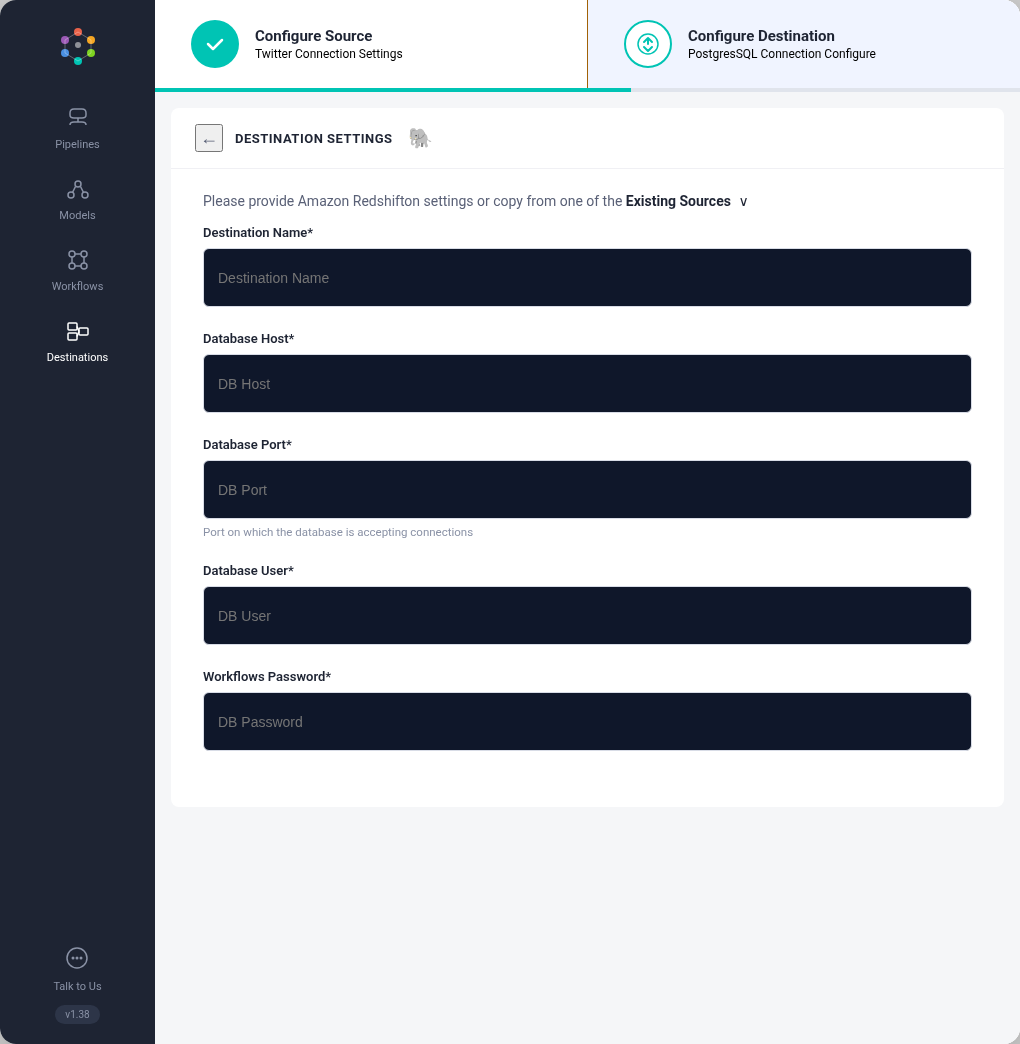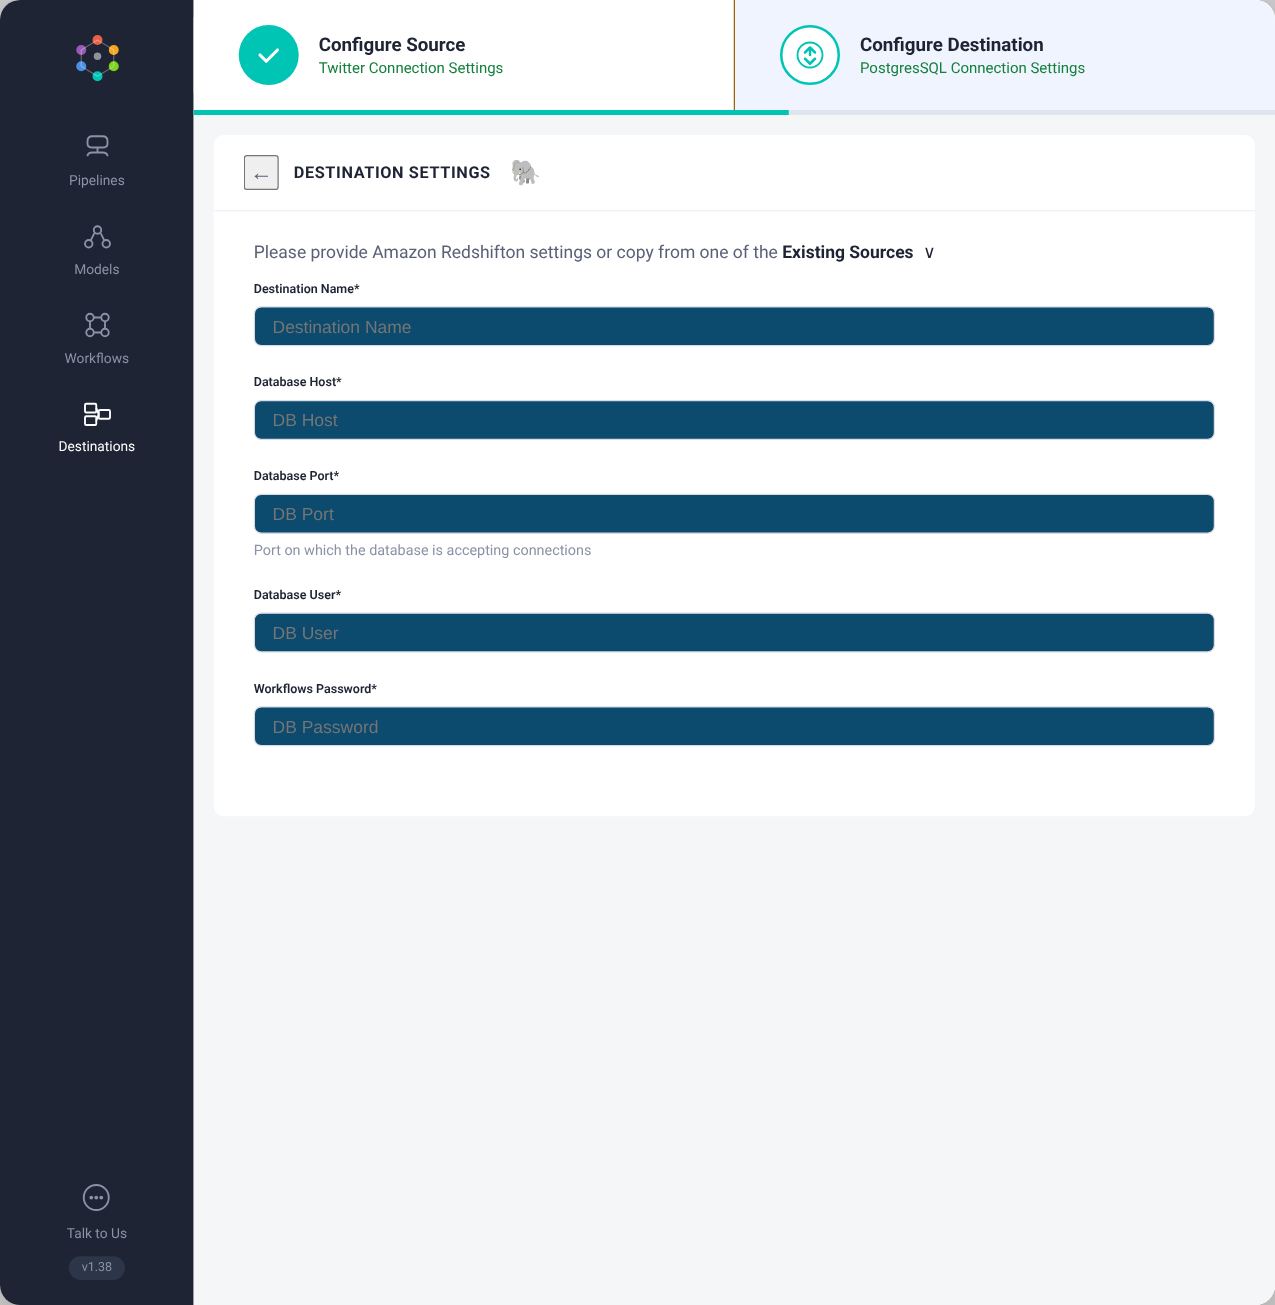--- a/index.html
+++ b/index.html
@@ -107,21 +107,20 @@
     .step {
       display: flex;
       align-items: center;
       gap: 16px;
       padding: 20px 36px;
       flex: 1;
       cursor: pointer;
     }
     .step-1 {
       background: #ffffff;
-      border-radius: 15px;
     }
     .step-2 {
       background: #f0f4ff;
       border-left: 1px solid #a16207;
     }
     .step-icon-circle {
       width: 48px;
       height: 48px;
       border-radius: 50%;
       display: flex;
@@ -136,21 +135,21 @@
       background: #ffffff;
       border: 2px solid #00c4b4;
     }
     .step-text h3 {
       font-size: 15px;
       font-weight: 700;
       color: #1e2433;
     }
     .step-text p {
       font-size: 12px;
-      color: #15803d;
+      color: #000000;
       margin-top: 2px;
     }
     
     .progress-bar-container {
       height: 4px;
       background: #e0e4ec;
       position: relative;
     }
     .progress-bar-fill {
       height: 100%;
@@ -208,35 +207,35 @@
       cursor: pointer;
     }
     .existing-sources-bar .chevron {
       margin-left: 4px;
       color: #1e2433;
     }
     .form-group {
       margin-bottom: 24px;
     }
     .form-label {
-      font-size: 10px;
+      font-size: 13px;
       font-weight: 600;
       color: #1e2433;
       margin-bottom: 8px;
       display: block;
     }
     .form-input {
       width: 100%;
-      height: 32px;
+      height: 59px;
       border: 1px solid #d8dce6;
       border-radius: 6px;
       padding: 0 14px;
       font-size: 14px;
       color: #8a92a6;
-      background: #0c4a6e;
+      background: #0f172a;
       outline: none;
     }
     .form-hint {
       font-size: 11.5px;
       color: #8a92a6;
       margin-top: 6px;
     }
   </style>
 </head>
 <body>
@@ -357,21 +356,21 @@
         <div class="step-icon-circle active">
           <svg width="24" height="24" viewBox="0 0 24 24" fill="none">
             <circle cx="12" cy="12" r="10" stroke="#00c4b4" stroke-width="1.5" fill="none"></circle>
             <path d="M12 7 L12 12" stroke="#00c4b4" stroke-width="2" stroke-linecap="round"></path>
             <path d="M8 10 L12 6 L16 10" stroke="#00c4b4" stroke-width="2" stroke-linecap="round" stroke-linejoin="round" fill="none"></path>
             <path d="M8 15 L12 19 L16 15" stroke="#00c4b4" stroke-width="2" stroke-linecap="round" stroke-linejoin="round" fill="none"></path>
           </svg>
         </div>
         <div class="step-text">
           <h3>Configure Destination</h3>
-          <p>PostgresSQL Connection Settings</p>
+          <p>PostgresSQL Connection Configure</p>
         </div>
       </div>
     </div>
 
     <div class="progress-bar-container">
       <div class="progress-bar-fill"></div>
     </div>
 
     <div class="form-container">
       <div class="form-card">

